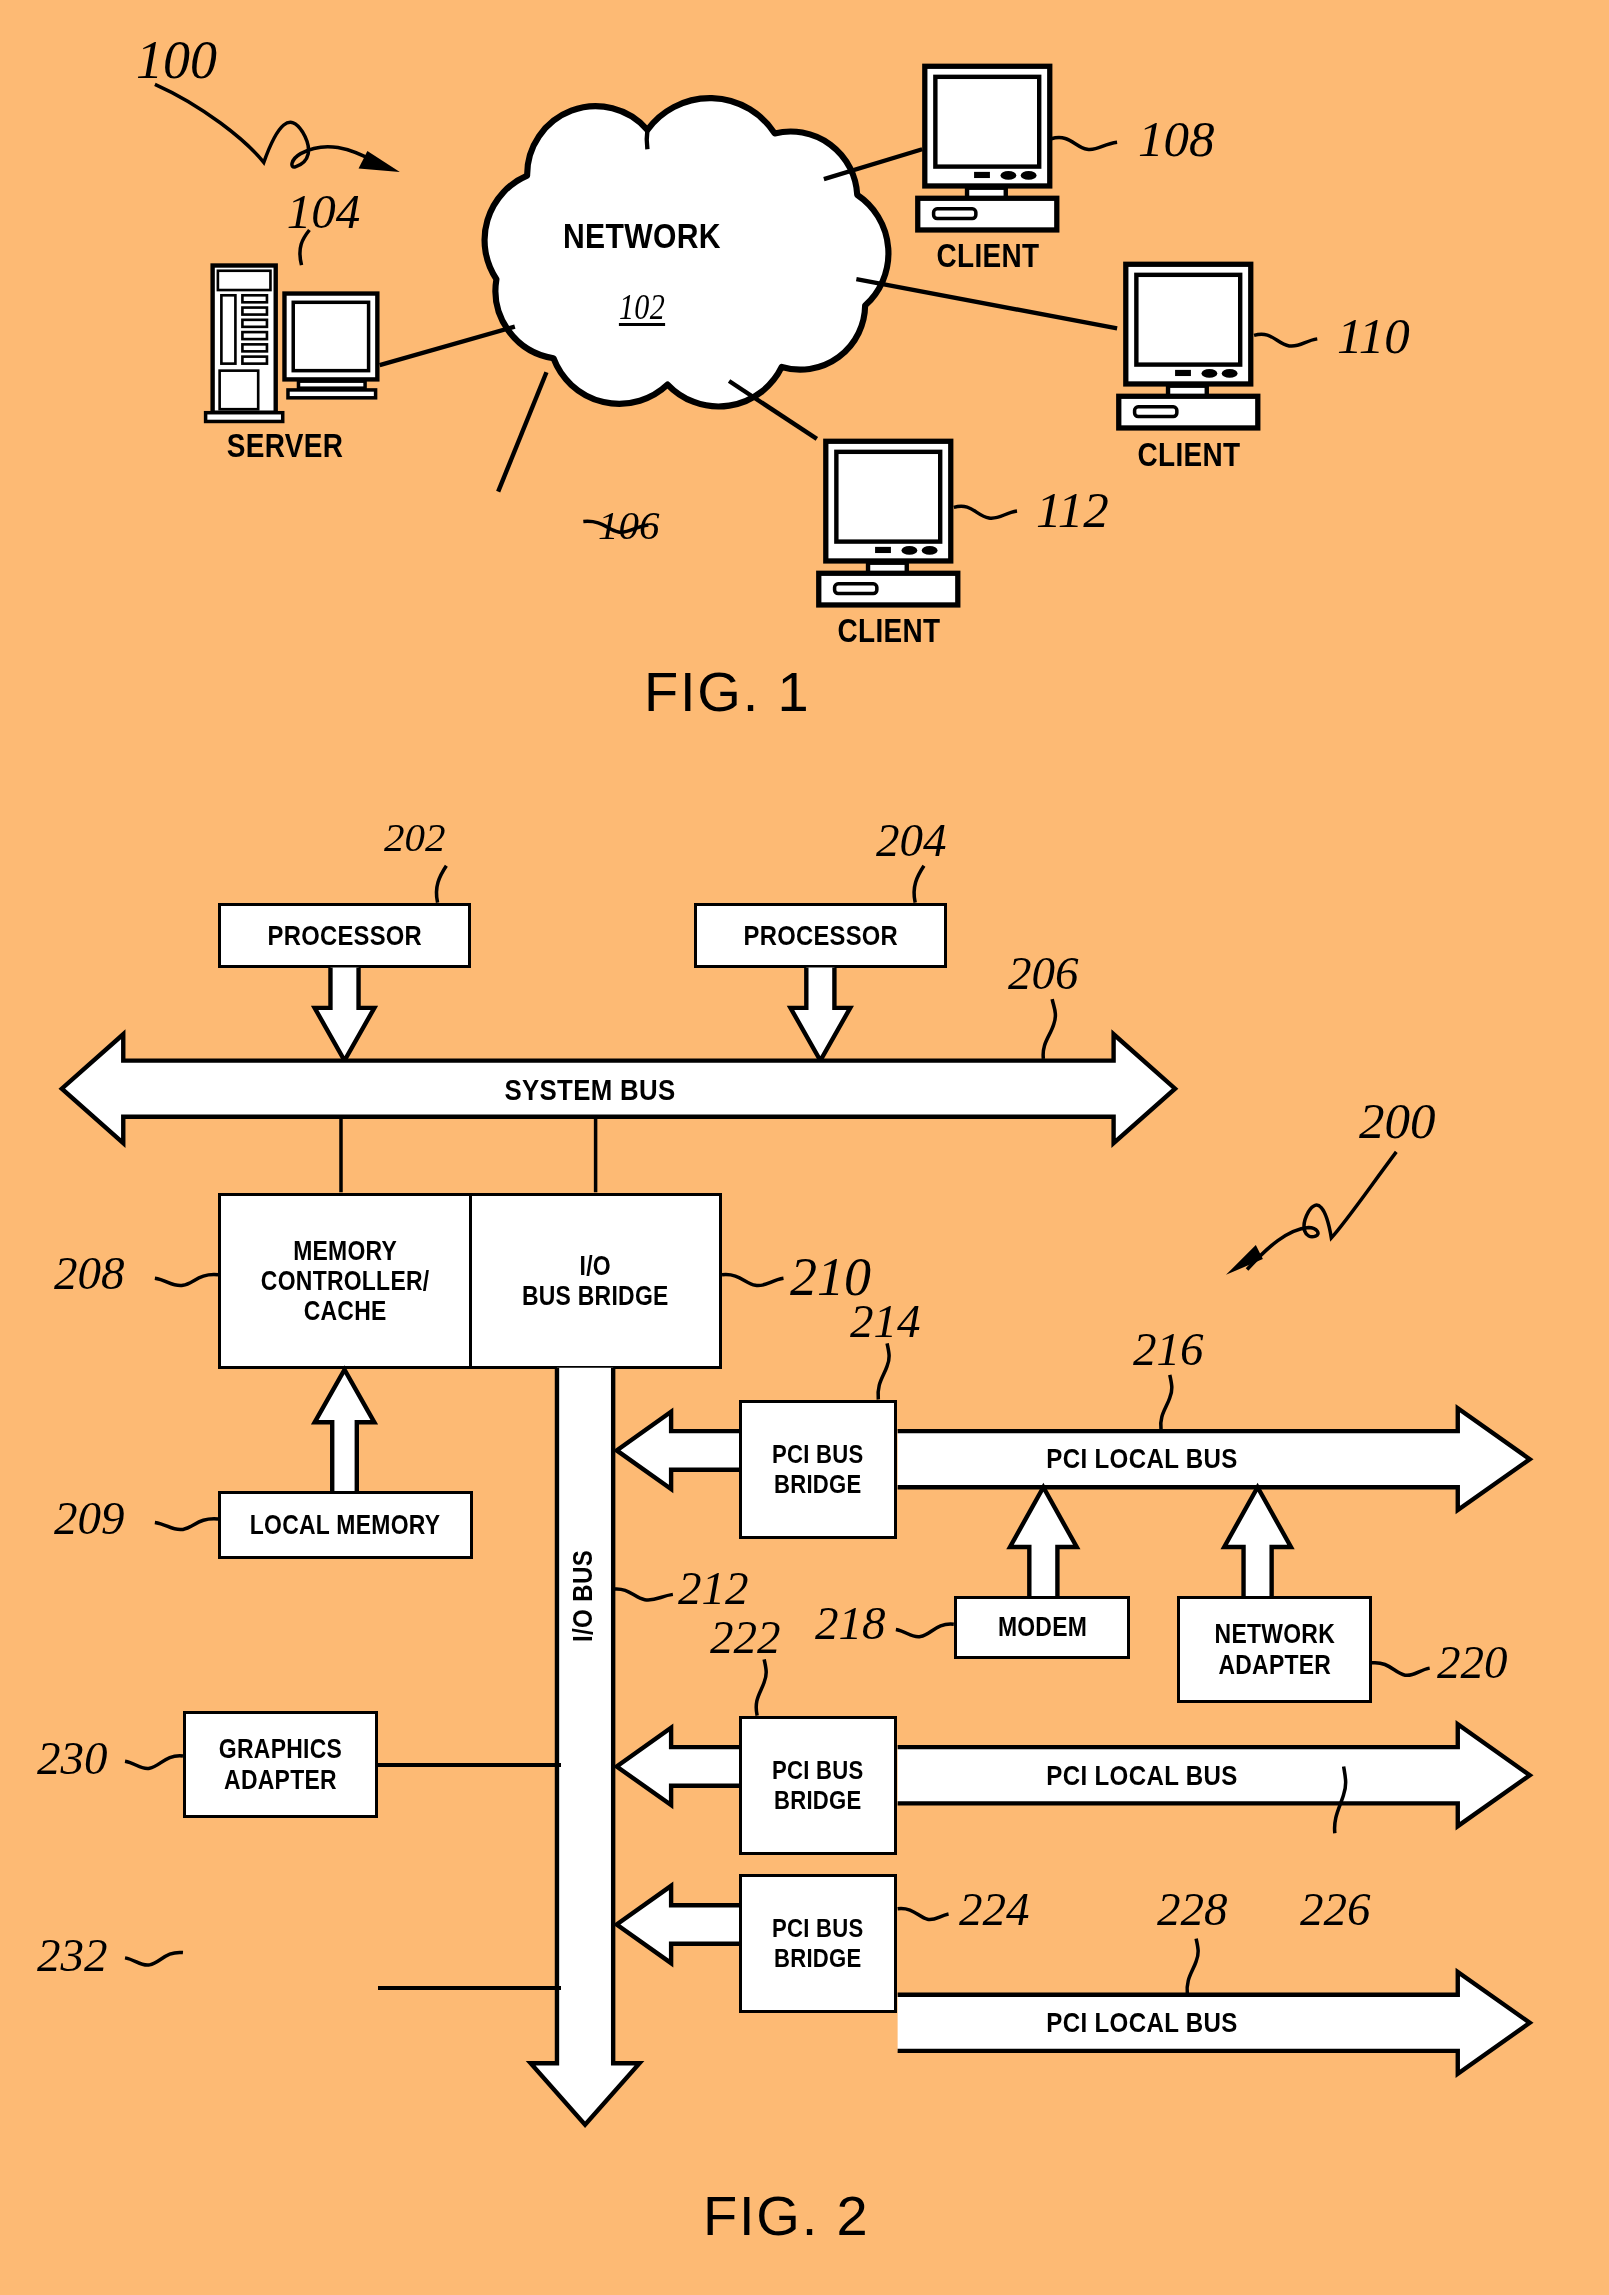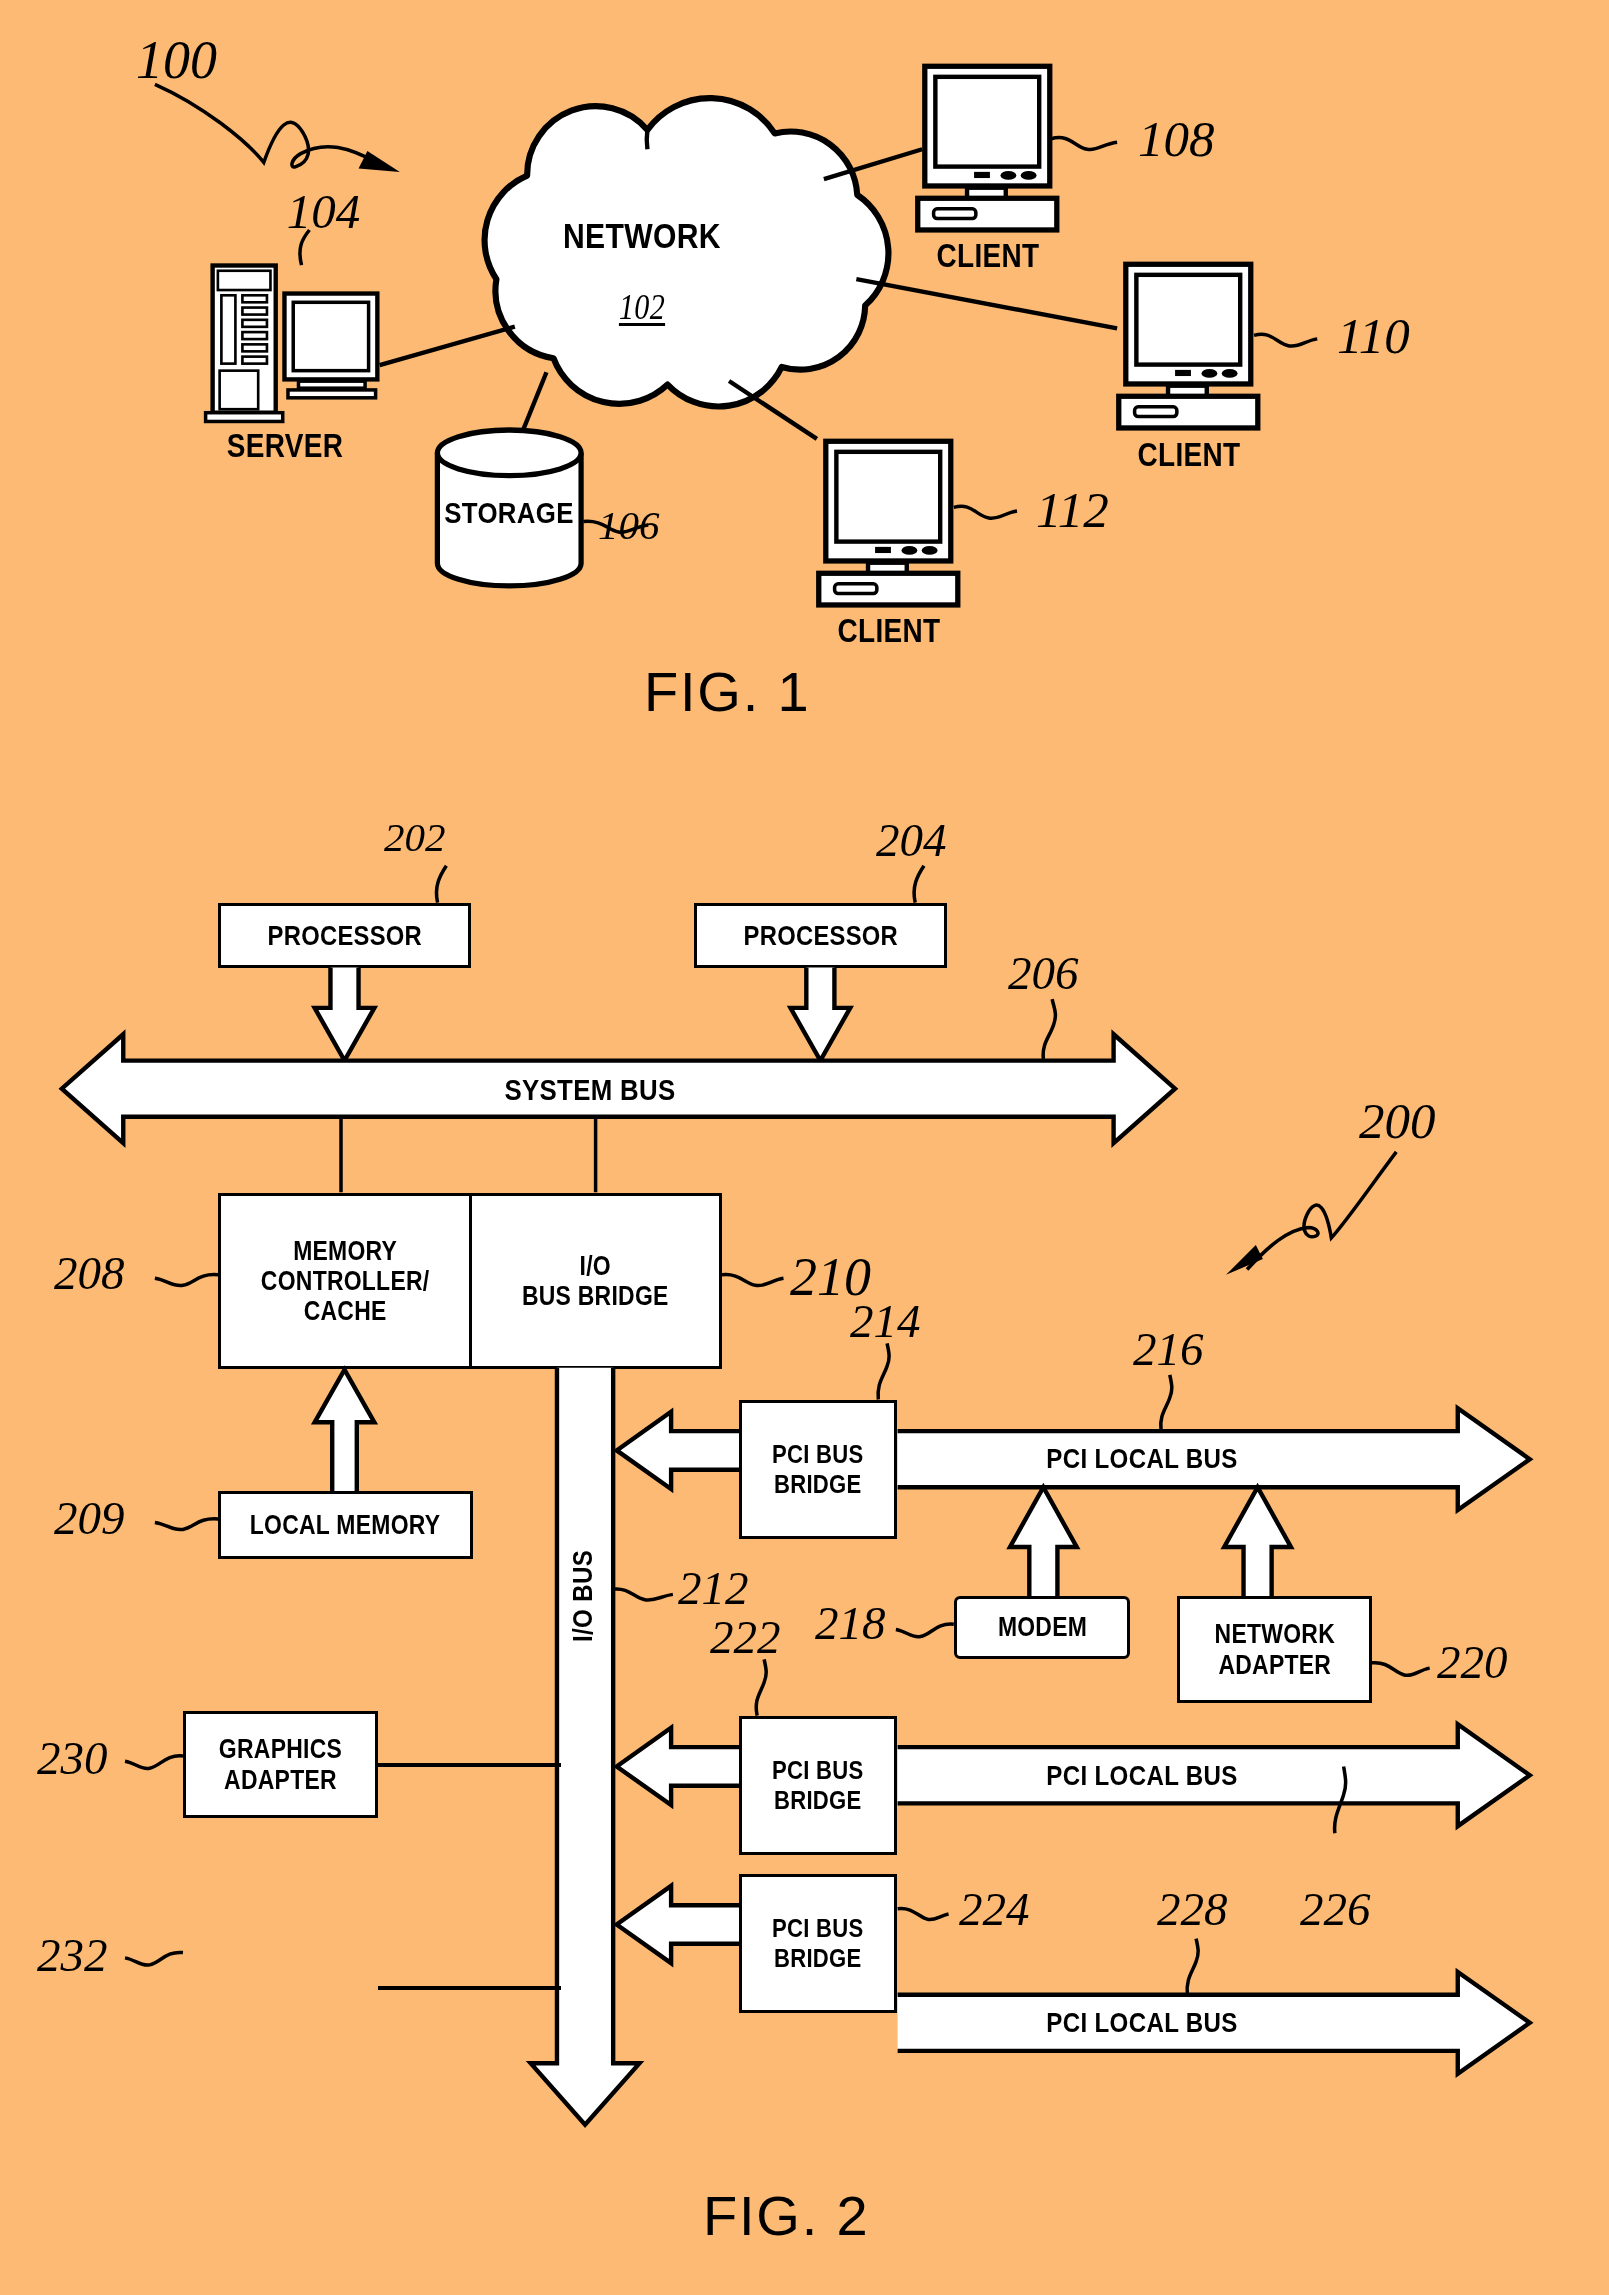--- a/index.html
+++ b/index.html
@@ -143,27 +143,20 @@
         <rect x="100" y="146" width="100" height="9" fill="#fff" stroke="#000" stroke-width="4"></rect>
       </svg>
     </div>
     <div class="lbl c" style="left:285px;top:430px;font-size:32.5px;">SERVER</div>
 
     <svg class="ov" width="1610" height="755" viewBox="0 0 1833 860">
       <path d="M343,302 C338,282 344,272 352,262" fill="none" stroke="#000" stroke-width="4"></path>
     </svg>
     <div class="refnum" style="left:299px;top:241px;font-size:49px;transform:translate(-12.3px,-54px);">104</div>
 
-    <div class="abs" style="left:430px;top:430px;width:167px;height:176px;">
-      <svg class="ov" width="176" height="184" viewBox="0 0 200 210">
-        <path d="M8,26 L8,152 A82,26 0 0 0 172,152 L172,26" fill="#fff" stroke="#000" stroke-width="6"></path>
-        <ellipse cx="90" cy="26" rx="82" ry="26" fill="#fff" stroke="#000" stroke-width="6"></ellipse>
-      </svg>
-      <div class="lbl c" style="left:79px;top:68px;font-size:30px;">STORAGE</div>
-    </div>
     <svg class="ov" width="1610" height="755" viewBox="0 0 1833 860">
       <path d="M664,594 C686,592 692,604 704,606 C716,608 722,600 738,598" fill="none" stroke="#000" stroke-width="4"></path>
     </svg>
     <div class="refnum" style="left:598px;top:505px;font-size:41px;">106</div>
 
     <div class="abs" style="left:916px;top:61px;width:176px;height:176px;">
       <svg class="ov" width="176" height="176" viewBox="0 0 200 200">
         <rect x="10" y="6" width="142" height="136" fill="#fff" stroke="#000" stroke-width="6"></rect>
         <rect x="22" y="18" width="118" height="102" fill="#fff" stroke="#000" stroke-width="5"></rect>
         <rect x="66" y="126" width="18" height="7" fill="#000"></rect>
@@ -325,21 +318,21 @@
     </svg>
     <div class="lbl c" style="left:1142px;top:1445px;font-size:28px;">PCI LOCAL BUS</div>
     <svg class="ov" width="1610" height="2295" viewBox="0 0 1833 2614">
       <path d="M1322,1628 C1320,1612 1328,1604 1332,1592 C1336,1582 1334,1576 1332,1566" fill="none" stroke="#000" stroke-width="4"></path>
     </svg>
     <div class="refnum" style="left:1133px;top:1326px;font-size:47px;">216</div>
 
     <svg class="ov" width="1610" height="2295" viewBox="0 0 1833 2614">
       <path d="M1172,1820 L1172,1762 L1150,1762 L1188,1694 L1226,1762 L1204,1762 L1204,1820" fill="#fff" stroke="#000" stroke-width="5" stroke-linejoin="miter"></path>
     </svg>
-    <div class="box" style="left:954px;top:1596px;width:176px;height:63px;border-radius:6px;">
+    <div class="box" style="left:954px;top:1596px;width:176px;height:63px;">
       <span class="btext" style="font-size:27px;">MODEM</span>
     </div>
     <svg class="ov" width="1610" height="2295" viewBox="0 0 1833 2614">
       <path d="M1086,1850 C1066,1848 1060,1862 1048,1864 C1038,1866 1032,1858 1020,1856" fill="none" stroke="#000" stroke-width="4"></path>
     </svg>
     <div class="refnum" style="left:815px;top:1600px;font-size:47px;">218</div>
 
     <svg class="ov" width="1610" height="2295" viewBox="0 0 1833 2614">
       <path d="M1416,1820 L1416,1762 L1394,1762 L1432,1694 L1470,1762 L1448,1762 L1448,1820" fill="#fff" stroke="#000" stroke-width="5" stroke-linejoin="miter"></path>
     </svg>

